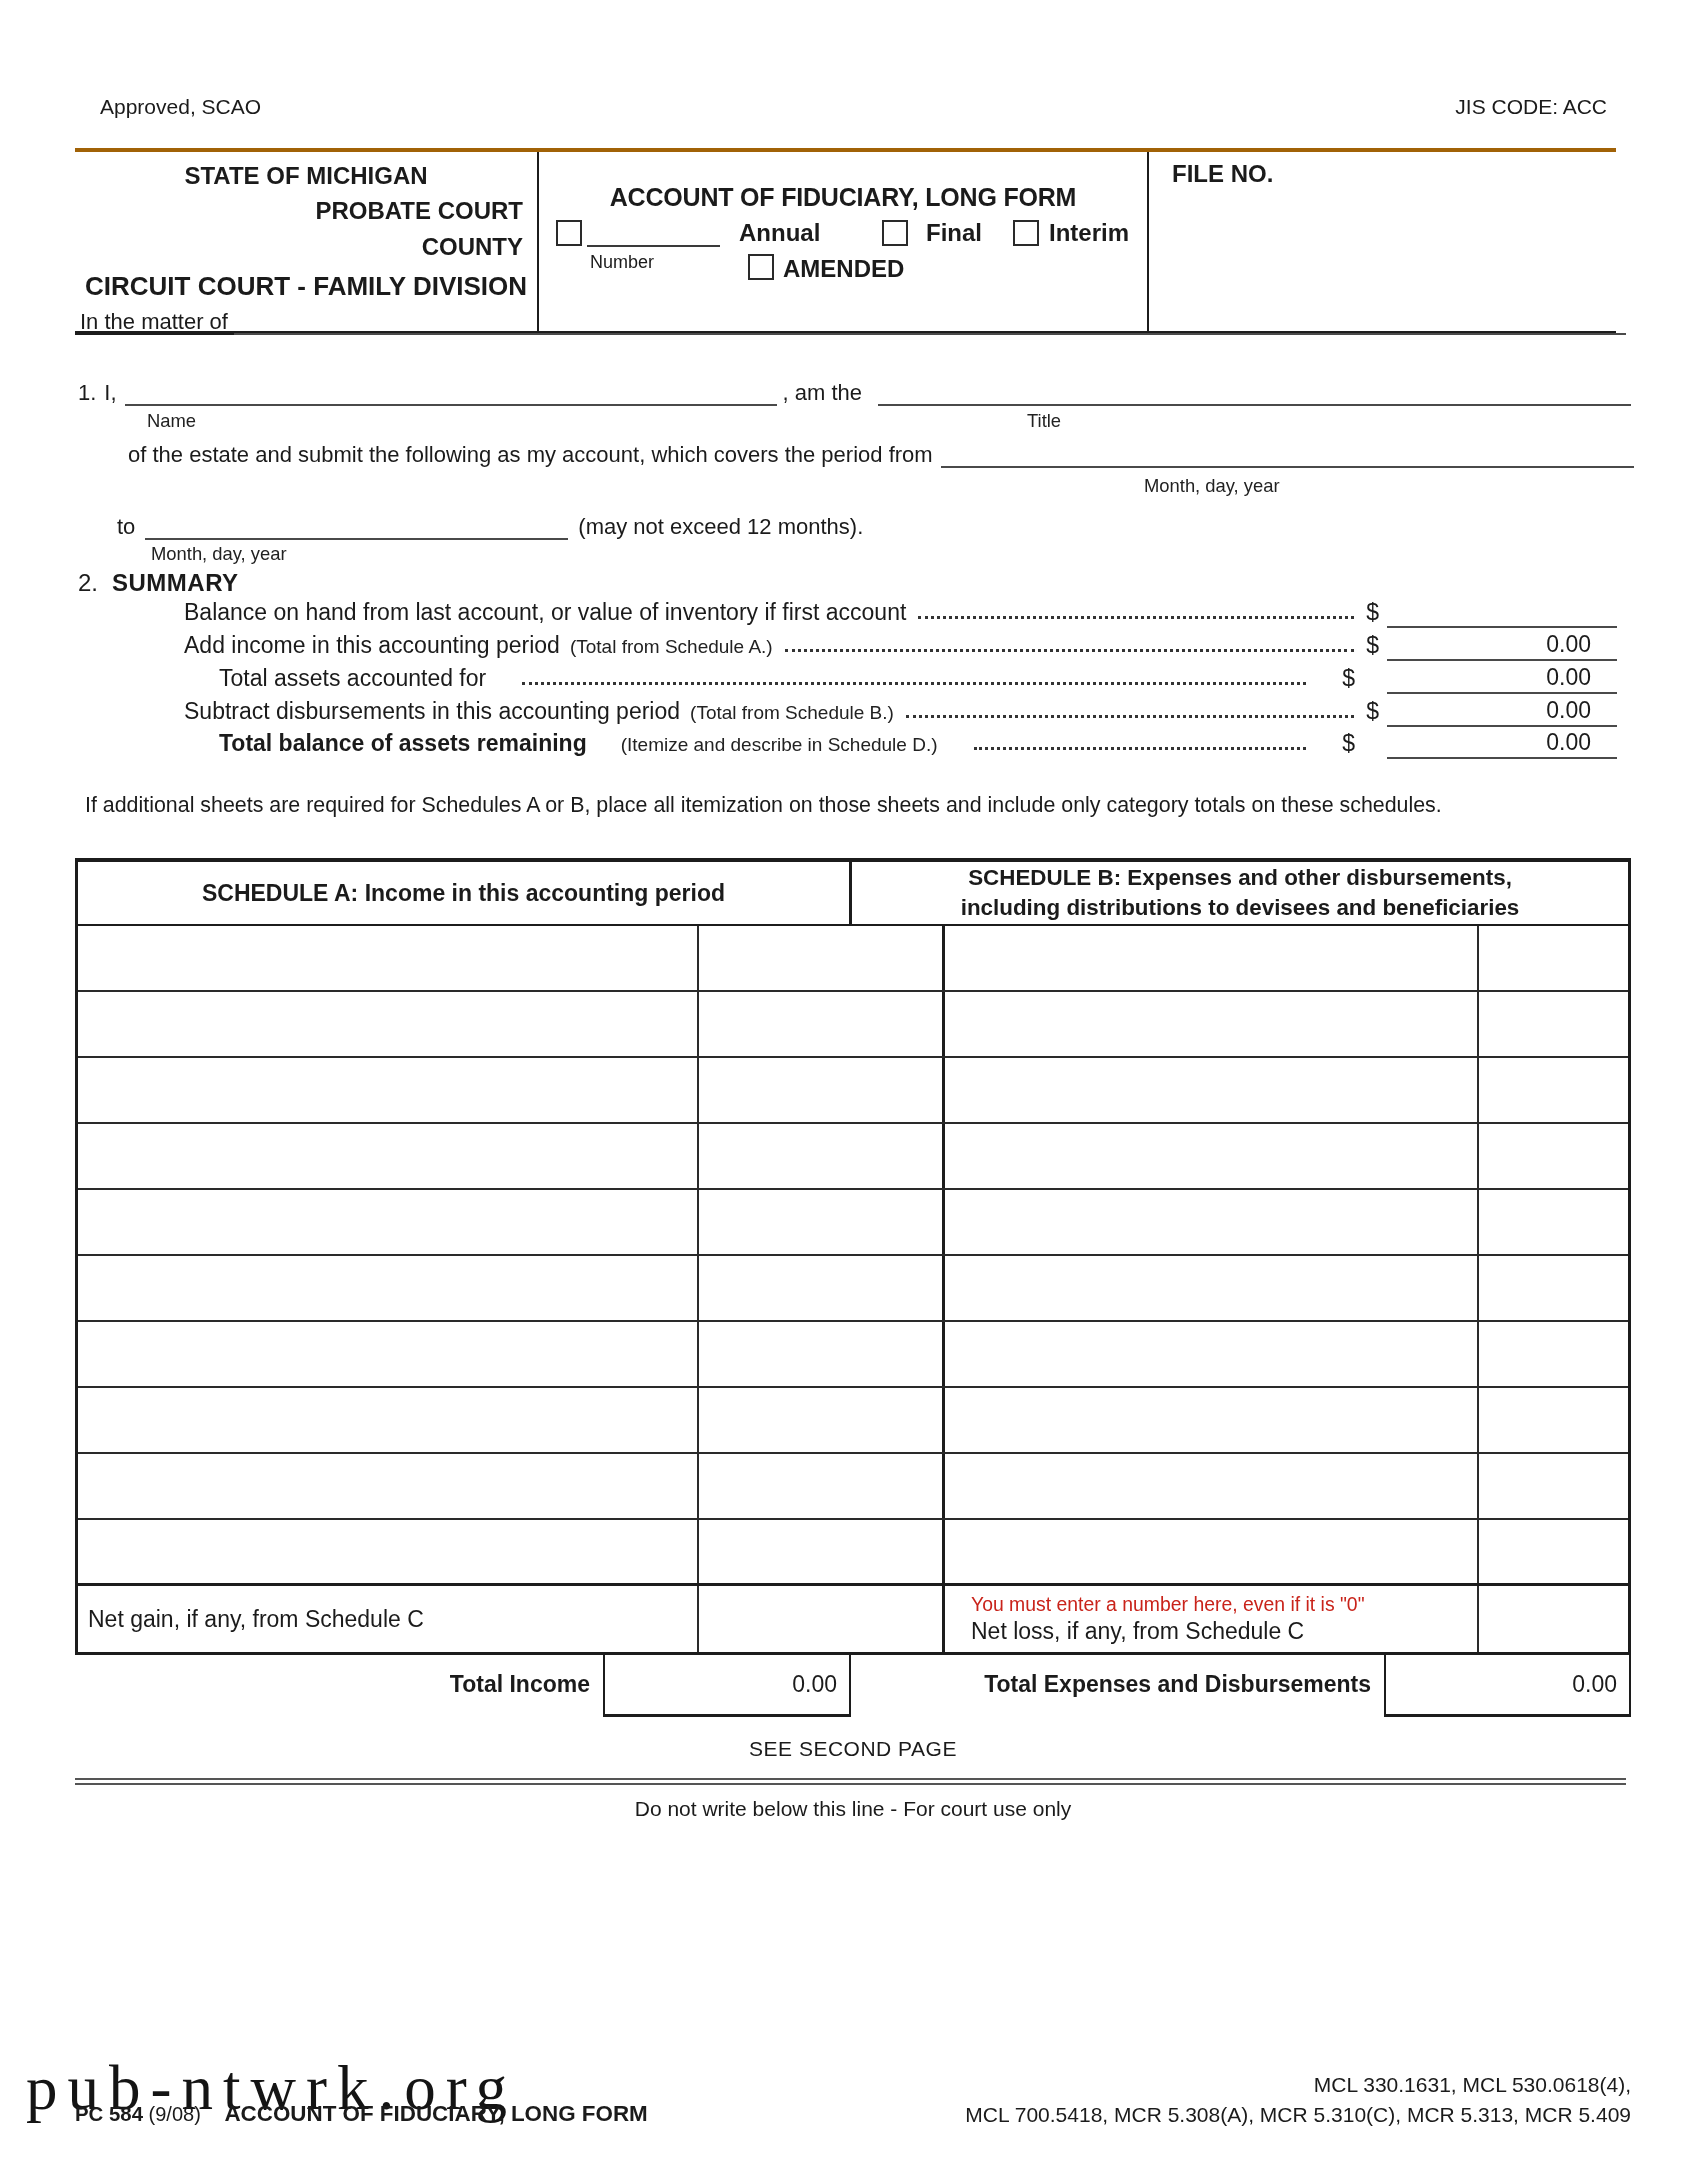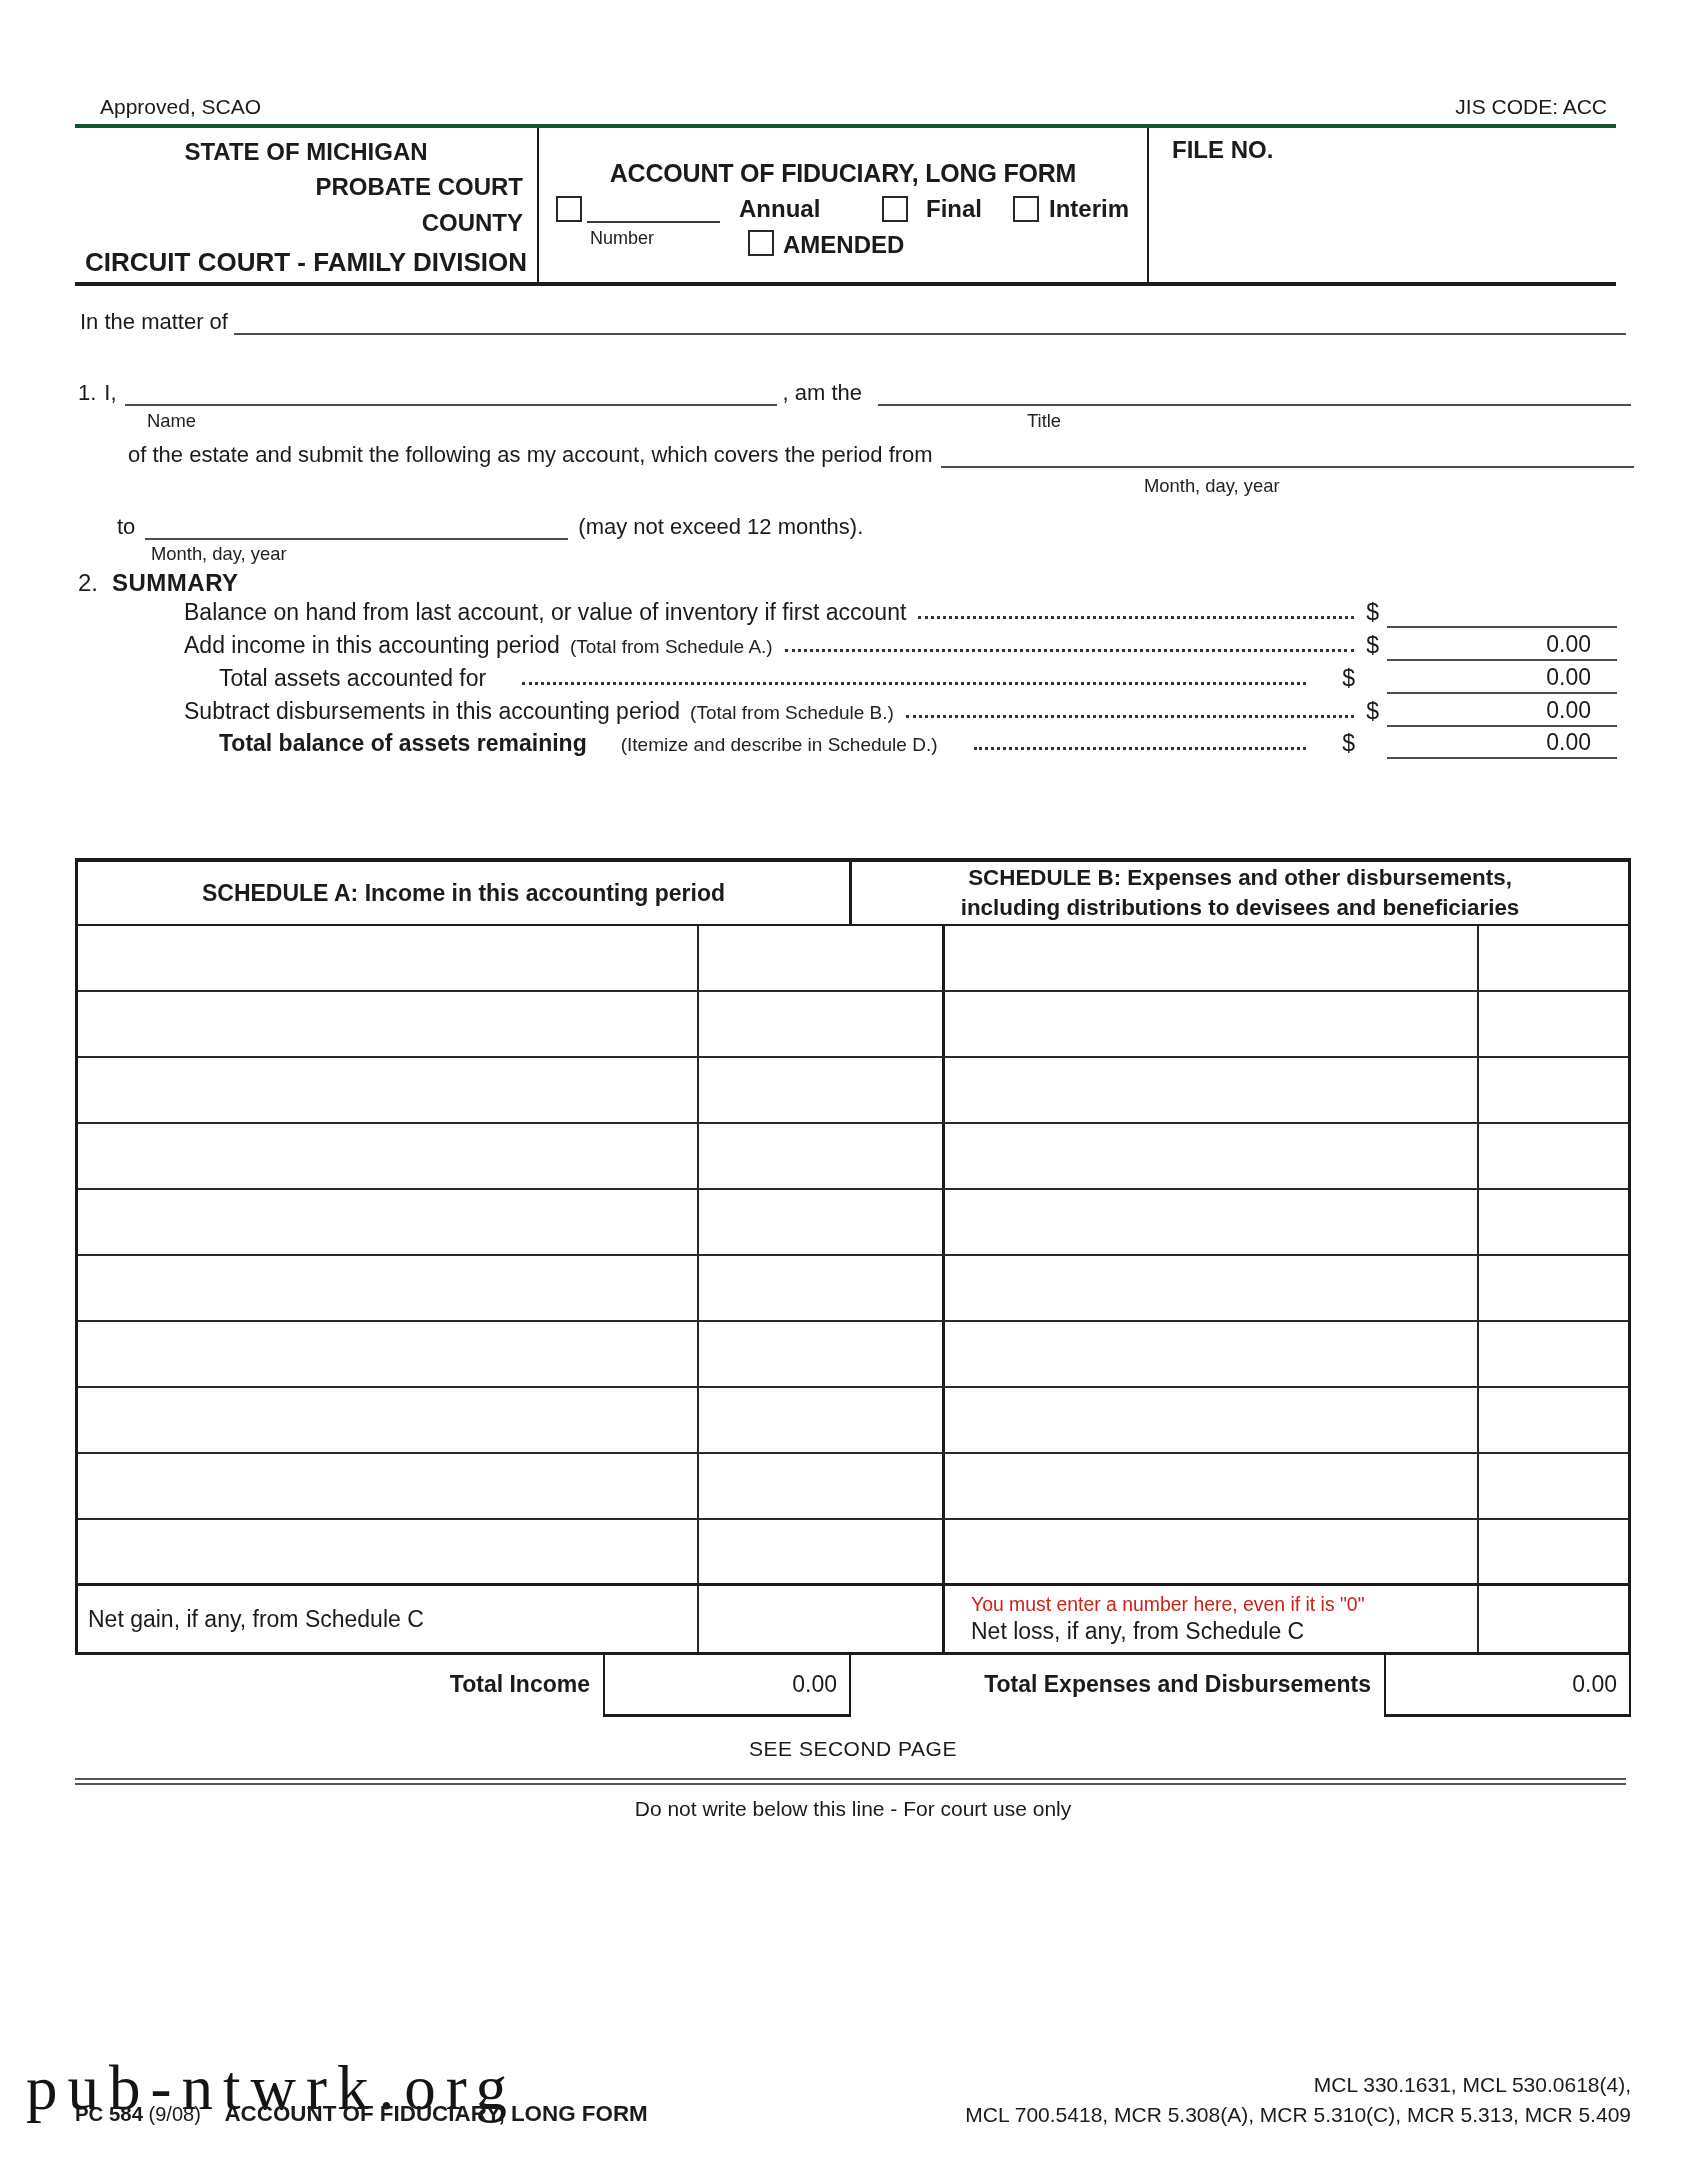--- a/index.html
+++ b/index.html
@@ -11,22 +11,22 @@
   }
   .abs { position:absolute; }
   .b { font-weight:bold; }
   .nw { white-space:nowrap; }
 
   
   .approved { left:100px; top:95px; font-size:21px; }
   .jis { left:1194px; top:95px; width:413px; text-align:right; font-size:21px; }
 
   
-  .caption-box { left:75px; top:124px; width:1541px; height:162px;
-    border-top:4px solid #14532d; border-bottom:4px solid #1c1c1c; }
+  .caption-box { left:75px; top:148px; width:1541px; height:187px;
+    border-top:4px solid #a16207; border-bottom:4px solid #1c1c1c; }
   .vdiv { position:absolute; top:0; width:2px; height:100%; background:#1c1c1c; }
   .vdiv.d1 { left:462px; } .vdiv.d2 { left:1072px; }
   .court-line { position:absolute; left:0; width:462px; font-size:24px; }
   .court-1 { top:10px; text-align:center; }
   .court-2 { top:45px; width:448px; text-align:right; }
   .court-3 { top:81px; width:448px; text-align:right; }
   .court-4 { top:119px; text-align:center; font-size:26px; }
   .form-title { position:absolute; left:464px; top:31px; width:608px; text-align:center; font-size:25px; font-weight:bold; letter-spacing:-0.2px; }
   .cb { position:absolute; width:26px; height:26px; border:2px solid #2a2a2a; background:#fff; }
   .cb1 { left:481px; top:68px; } .cb2 { left:807px; top:68px; }
@@ -200,20 +200,21 @@
     <span class="vline">0.00</span>
   </div>
   <div class="abs srow ind sr4">
     <span class="lbl b">Total balance of assets remaining</span>
     <span class="sub">(Itemize and describe in Schedule D.)</span>
     <span class="leader"></span>
     <span class="dollar">$</span>
     <span class="vline">0.00</span>
   </div>
 
+  <div class="abs note">If additional sheets are required for Schedules A or B, place all itemization on those sheets and include only category totals on these schedules.</div>
 
   <div class="abs sched">
     <div class="thead">
       <div class="thA">SCHEDULE A:  Income in this accounting period</div>
       <div class="thB">
         <span>SCHEDULE B:  Expenses and other disbursements,</span>
         <span>including distributions to devisees and beneficiaries</span>
       </div>
     </div>
 

